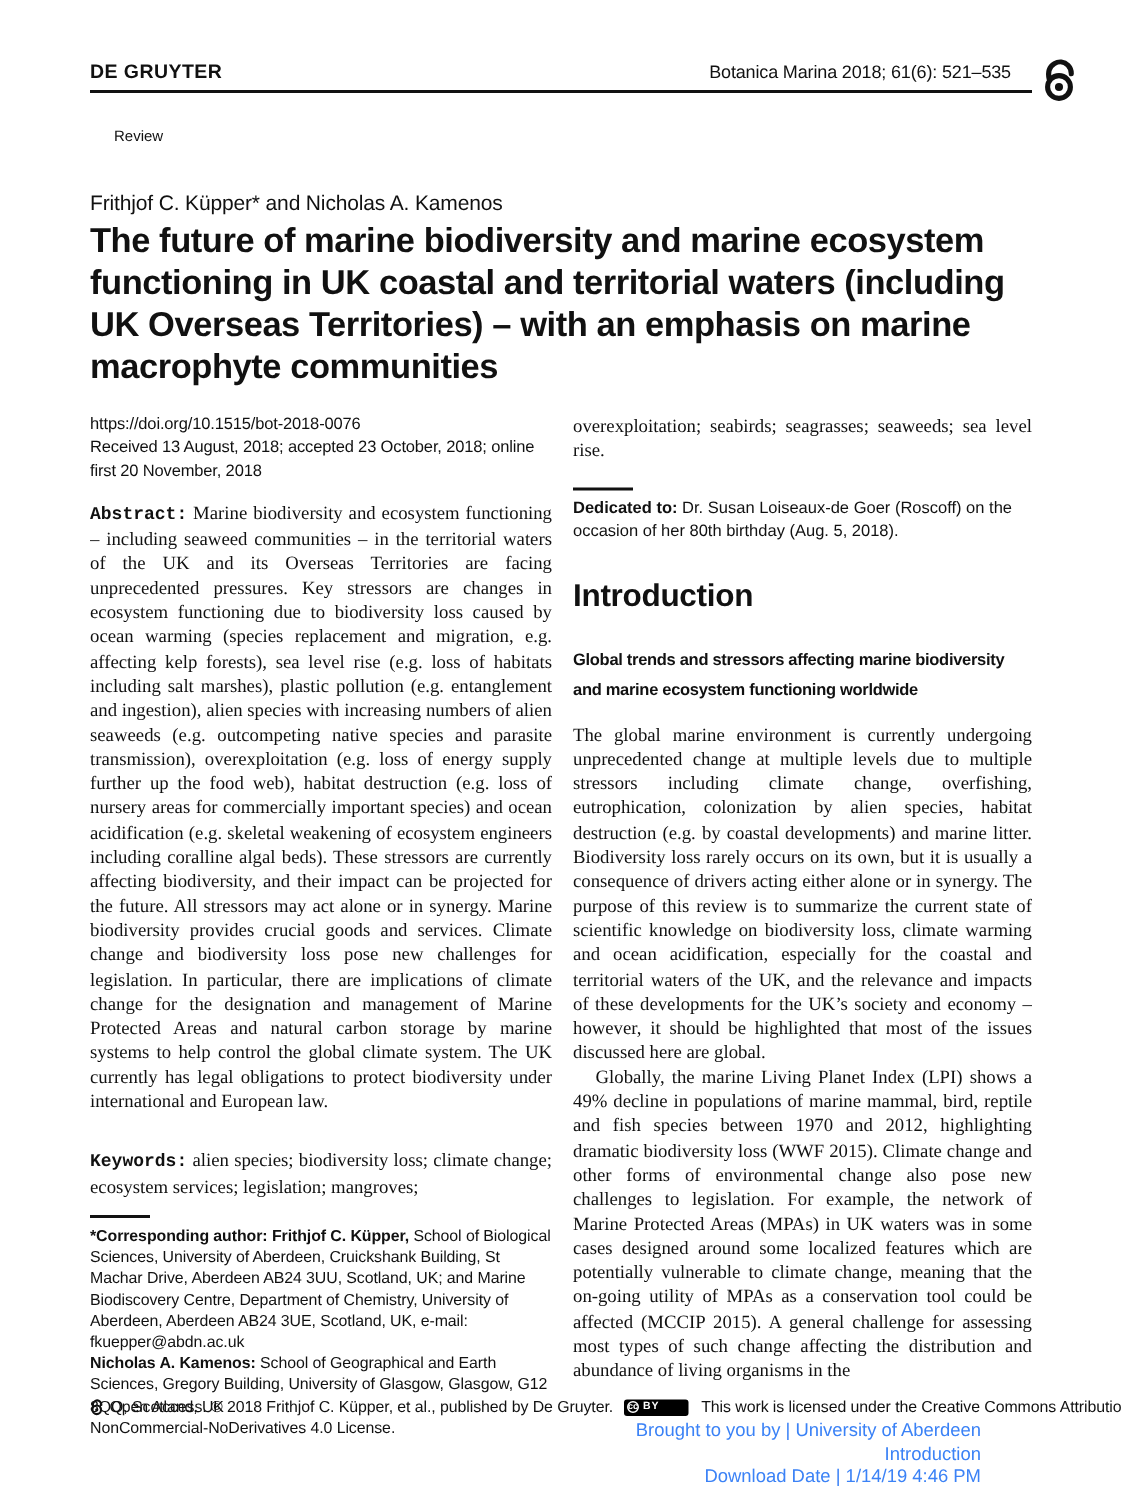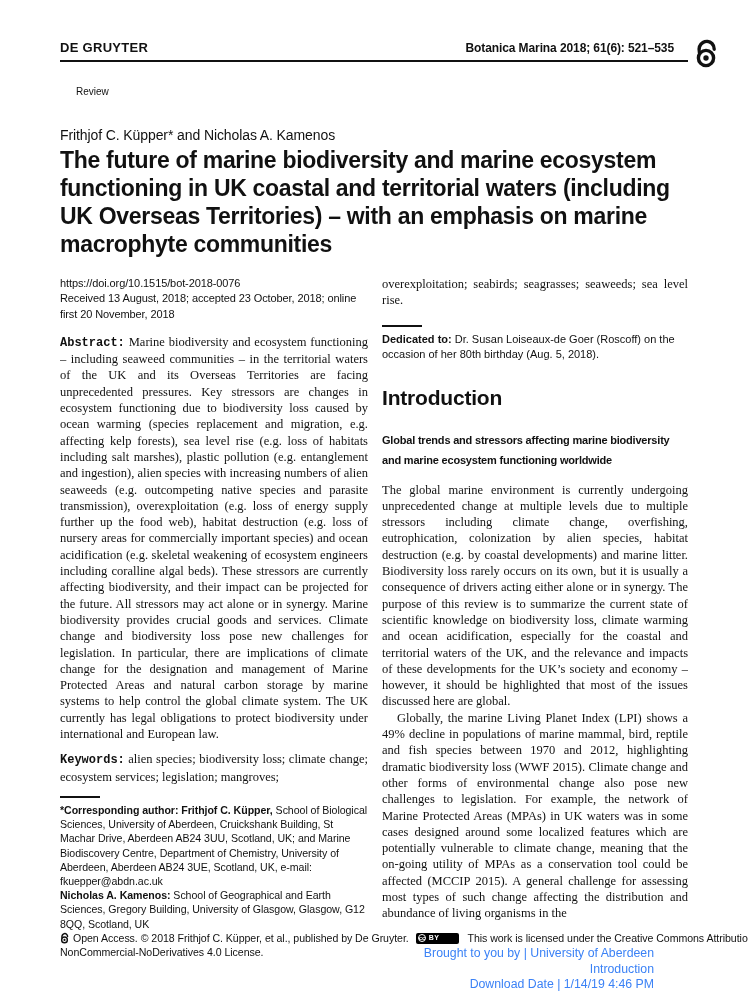--- a/index.html
+++ b/index.html
@@ -9,35 +9,35 @@
     width:748px; height:1000px;
     background:#ffffff;
     color:#111111;
     font-family:"Liberation Sans", sans-serif;
     padding:40px 60px 0 60px;
     overflow:hidden;
   }
   
   .hdr-row { display:flex; justify-content:space-between; align-items:flex-end; padding-right:14px; }
   .hdr-pub { font-size:13px; font-weight:bold; letter-spacing:.3px; }
-  .hdr-cit { font-size:12px; font-weight:bold; letter-spacing:-.1px; }
+  .hdr-cit { font-size:12px; font-weight:normal; letter-spacing:-.1px; }
   .hdr-rule { height:2px; background:#111; margin-top:5px; width:628px; }
   .oa-big { position:absolute; top:38px; right:30px; }
   
   .review { margin-top:24px; font-size:10px; font-weight:normal;margin-left:16px; }
   .authors { margin-top:30px; font-size:14px; font-weight:500; letter-spacing:-.1px; }
   .title { margin-top:3px; font-size:23px; font-weight:bold; line-height:28px; letter-spacing:-.3px; }
   
   .cols { display:flex; gap:14px; margin-top:18px; height:674px; overflow:hidden; }
   .col { width:308px; flex:0 0 308px; }
   .small-sans { font-size:11px; line-height:15.3px; letter-spacing:-.1px; }
   .serif { font-family:"Liberation Serif", serif; font-size:12.5px; line-height:16.3px; text-align:justify; }
   .lbl { font-family:Liberation Mono, monospace; font-weight:bold; font-size:12px; }
   .abstract { margin-top:12px; }
-  .kw { margin-top:9px; }
+  .kw { margin-top:23px; }
   .mini-rule { width:40px; height:2px; background:#111; }
   .footnote { margin-top:11px; }
   .footnote .mini-rule { margin-bottom:5px; }
   .fn-text { font-size:10.6px; line-height:14.2px; letter-spacing:-.05px; }
   .fn-text b { font-size:10.6px; }
   .dedication { margin-top:16px; }
   .dedication .mini-rule { margin-bottom:5px; }
   .ded-text { font-size:11px; line-height:15px; }
   .intro-h1 { margin-top:24px; font-size:21px; font-weight:bold; letter-spacing:-.2px; }
   .intro-h2 { margin-top:20px; font-size:11px; font-weight:bold; line-height:20.5px; letter-spacing:-.2px; }

